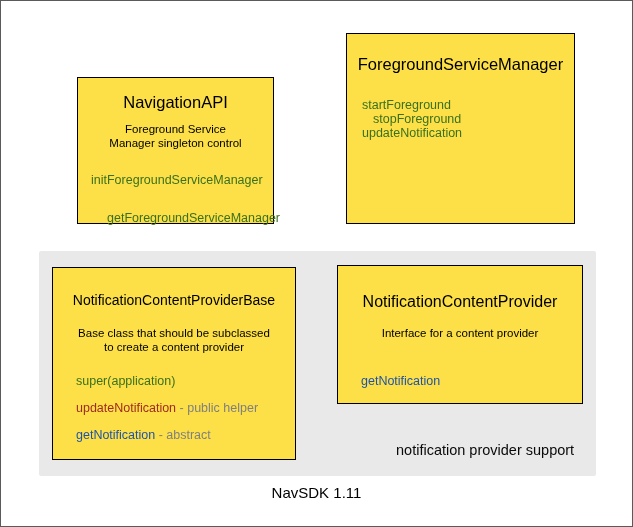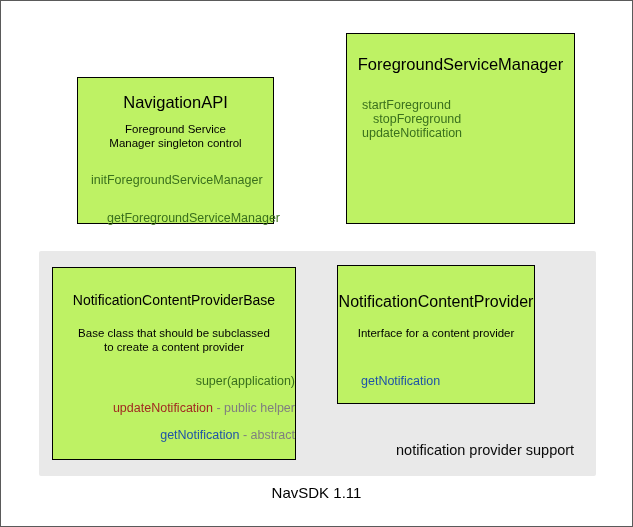--- a/index.html
+++ b/index.html
@@ -21,21 +21,21 @@
   }
   .panel-label{
     position:absolute;
     left:395px;top:441px;
     font-size:14.5px;
     white-space:nowrap;
     color:#0a0a0a;
   }
   .cbox{
     position:absolute;
-    background:#bef264;
+    background:#fde047;
     border:1px solid #000;
     box-sizing:border-box;
   }
   .cbox .title{
     font-size:16.5px;
     line-height:20px;
     text-align:center;
     white-space:nowrap;
   }
   .cbox .desc{
@@ -53,23 +53,23 @@
   #box-nav .desc{margin-top:10px;}
   #box-nav .methods{margin-top:23px;padding-left:13px;gap:24px;}
 
   #box-fsm{left:345px;top:32px;width:229px;height:191px;padding-top:20px;}
   #box-fsm .desc{margin-top:20px;}
   #box-fsm .methods{margin-top:24px;padding-left:15px;}
 
   #box-ncpb{left:51px;top:266px;width:244px;height:193px;padding-top:22px;}
   #box-ncpb .title{font-size:14px;}
   #box-ncpb .desc{margin-top:16px;}
-  #box-ncpb .methods{margin-top:20px;padding-left:23px;gap:13px;text-align:right;}
+  #box-ncpb .methods{margin-top:20px;padding-left:23px;gap:13px;}
 
-  #box-ncp{left:336px;top:264px;width:198px;height:139px;padding-top:26px;}
+  #box-ncp{left:336px;top:264px;width:246px;height:139px;padding-top:26px;}
   #box-ncp .title{font-size:16px;}
   #box-ncp .desc{margin-top:14px;}
   #box-ncp .methods{margin-top:34px;padding-left:23px;}
 
   .footer{
     position:absolute;
     left:0;top:483px;
     width:100%;
     text-align:center;
     font-size:15px;

